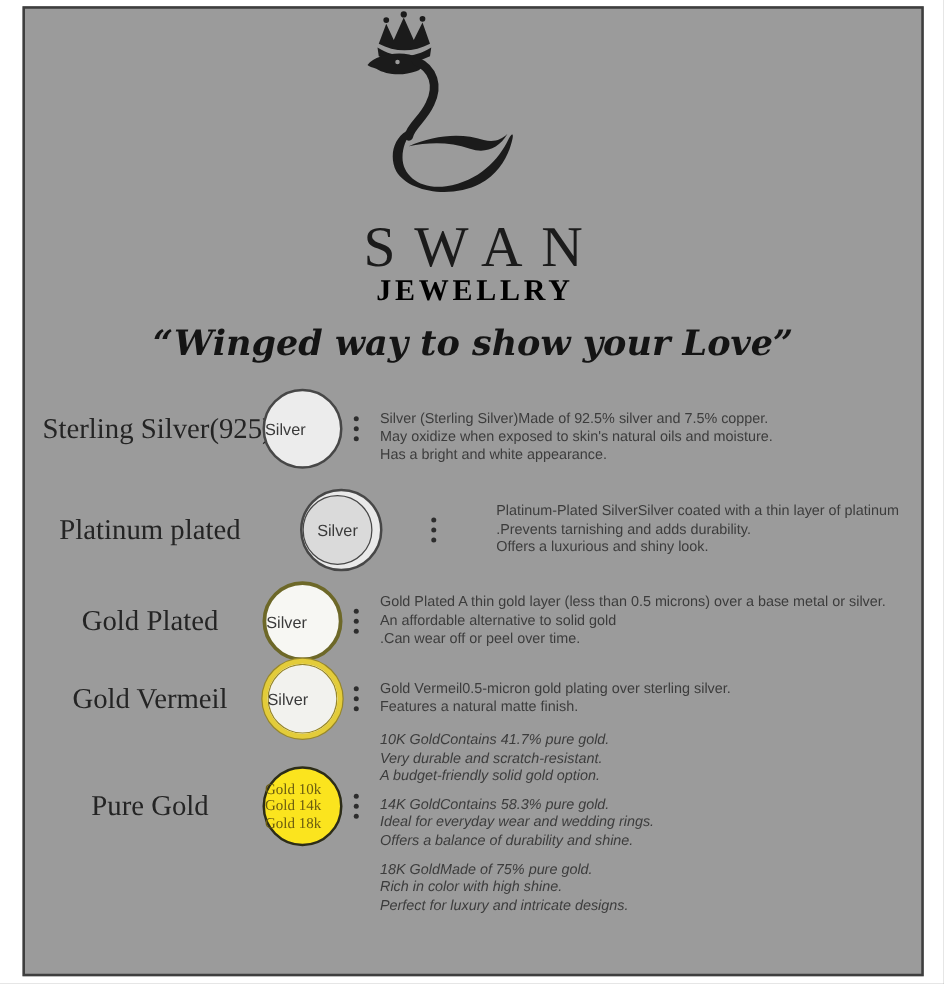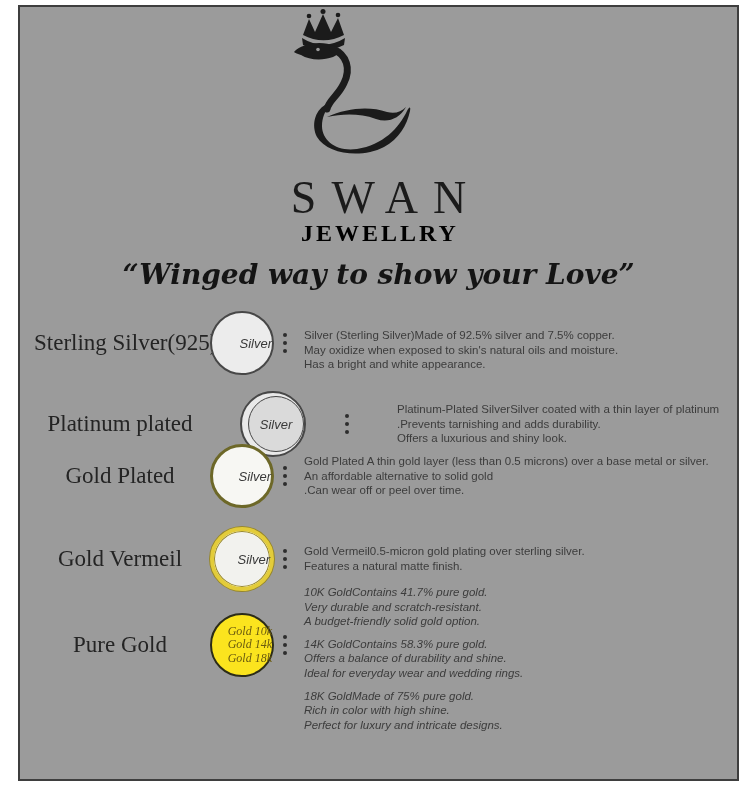--- a/index.html
+++ b/index.html
@@ -30,33 +30,33 @@
     font-family:"DejaVu Serif","Liberation Serif",serif;font-style:italic;font-weight:600;
     font-size:28px;line-height:46px;color:#141414;white-space:nowrap;
   }
   
   .row{
     position:absolute;left:14px;right:4px;height:80px;
     display:flex;align-items:center;
   }
   .row-1{top:296px;}
   .row-2{top:377px;gap:31px;}
-  .row-3{top:429px;}
+  .row-3{top:450px;}
   .row-4{top:512px;}
   .row-5{top:574px;height:150px;}
   .metal-label{
     width:172px;flex:0 0 172px;text-align:center;
     font-family:"Liberation Serif","DejaVu Serif",serif;
     font-size:23px;color:#242424;white-space:nowrap;
   }
   .badge-col{width:72px;flex:0 0 72px;display:flex;justify-content:center;}
   .badge{
     border-radius:50%;display:flex;flex-direction:column;
-    align-items:flex-end;justify-content:center;box-sizing:border-box;
-    font-size:13px;color:#3a3a3a;font-style:italic;
+    align-items:flex-start;justify-content:center;box-sizing:border-box;
+    font-size:13px;color:#3a3a3a;
   }
   .v-silver{width:64px;height:64px;background:#ececec;border:2px solid #474747;}
   .v-double{width:66px;height:66px;background:#e9e9e9;border:2px solid #474747;}
   .v-double .inner{
     width:56px;height:56px;border-radius:50%;border:1.5px solid #474747;
     background:#dadada;display:flex;align-items:center;justify-content:center;box-sizing:border-box;
   }
   .v-goldrim{width:64px;height:64px;background:#f7f7f3;border:3px solid #6d6828;}
   .v-vermeil{
     width:64px;height:64px;background:#f2f2ee;border:4px solid #e3cc3a;
@@ -210,22 +210,22 @@
         <i></i>
       </div>
     <div class="desc">
       <div class="block">
         <div>10K GoldContains 41.7% pure gold.</div>
         <div>Very durable and scratch-resistant.</div>
         <div>A budget-friendly solid gold option.</div>
       </div>
       <div class="block">
         <div>14K GoldContains 58.3% pure gold.</div>
+        <div>Ideal for everyday wear and wedding rings.</div>
         <div>Offers a balance of durability and shine.</div>
-        <div>Ideal for everyday wear and wedding rings.</div>
       </div>
       <div class="block">
         <div>18K GoldMade of 75% pure gold.</div>
         <div>Rich in color with high shine.</div>
         <div>Perfect for luxury and intricate designs.</div>
       </div>
     </div>
   </div>
 
 </div>

